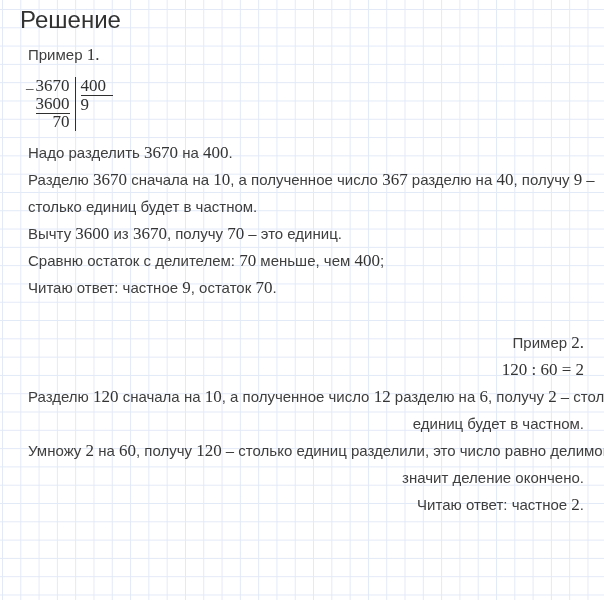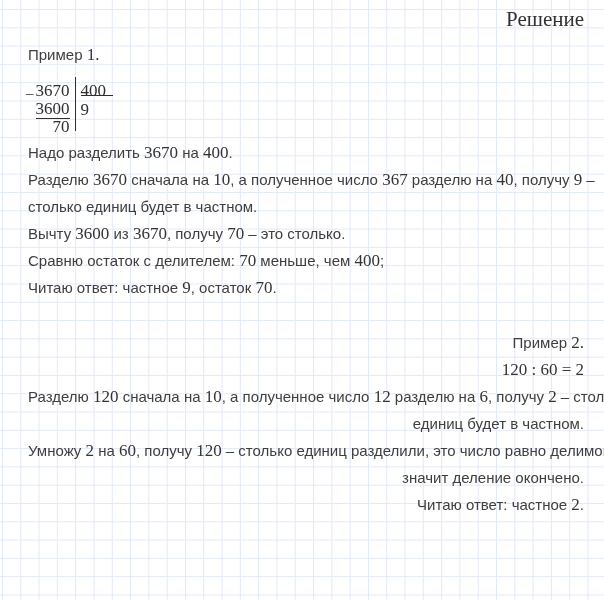--- a/index.html
+++ b/index.html
@@ -17,26 +17,25 @@
     background-size: 18.3px 18.3px;
     background-position: 2px 9px;
     font-family: "Liberation Sans", "DejaVu Sans", sans-serif;
     color: #3e3e3e;
   }
   .page {
     padding: 0 20px;
   }
   .page-title {
     margin: 6px 0 0 0;
-    text-align: right;
-    font-size: 21px;
+    text-align: left;
+    font-size: 24px;
     line-height: 27px;
     font-weight: 500;
     color: #313131;
-    font-family: Liberation Serif, serif;
   }
   .label-line {
     margin-top: 8px;
   }
   .line {
     font-size: 15px;
     line-height: 27px;
     white-space: pre;
     padding-left: 8px;
   }
@@ -49,21 +48,21 @@
   .division {
     display: flex;
     width: fit-content;
     margin: 9px 0 8px 6px;
     font-family: "Liberation Serif", "DejaVu Serif", serif;
     font-size: 17px;
     color: #2f2f2f;
   }
   .drow {
     height: 18px;
-    line-height: 27px;
+    line-height: 18px;
   }
   .dcol-left {
     text-align: right;
   }
   .dcol-left .drow {
     padding-right: 5px;
   }
   .dminus {
     font-size: 15px;
     position: relative;
@@ -110,21 +109,21 @@
       <div class="dcol-right">
         <div class="drow divisor-row"><span>400</span></div>
         <div class="drow"><span>9</span></div>
       </div>
     </div>
 
     <div class="lines-block">
         <div class="line"><span>Надо разделить </span><span class="num">3670</span><span> на </span><span class="num">400</span><span>.</span></div>
         <div class="line"><span>Разделю </span><span class="num">3670</span><span> сначала на </span><span class="num">10</span><span>, а полученное число </span><span class="num">367</span><span> разделю на </span><span class="num">40</span><span>, получу </span><span class="num">9</span><span> –</span></div>
         <div class="line"><span>столько единиц будет в частном.</span></div>
-        <div class="line"><span>Вычту </span><span class="num">3600</span><span> из </span><span class="num">3670</span><span>, получу </span><span class="num">70</span><span> – это столько.</span></div>
+        <div class="line"><span>Вычту </span><span class="num">3600</span><span> из </span><span class="num">3670</span><span>, получу </span><span class="num">70</span><span> – это единиц.</span></div>
         <div class="line"><span>Сравню остаток с делителем: </span><span class="num">70</span><span> меньше, чем </span><span class="num">400</span><span>;</span></div>
         <div class="line"><span>Читаю ответ: частное </span><span class="num">9</span><span>, остаток </span><span class="num">70</span><span>.</span></div>
       </div>
   </section>
 
   <section class="example2-section">
     <div>
         <div class="line"><span>Пример </span><span class="num">2.</span></div>
       </div>
     <div>

